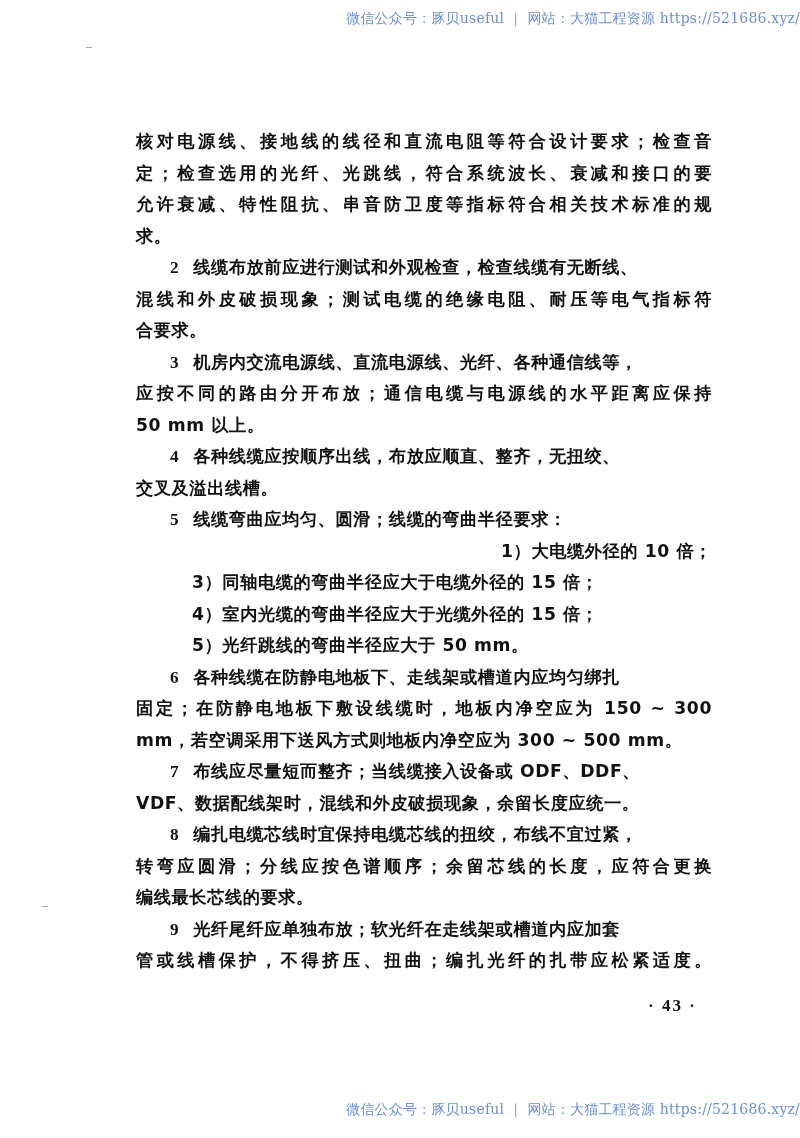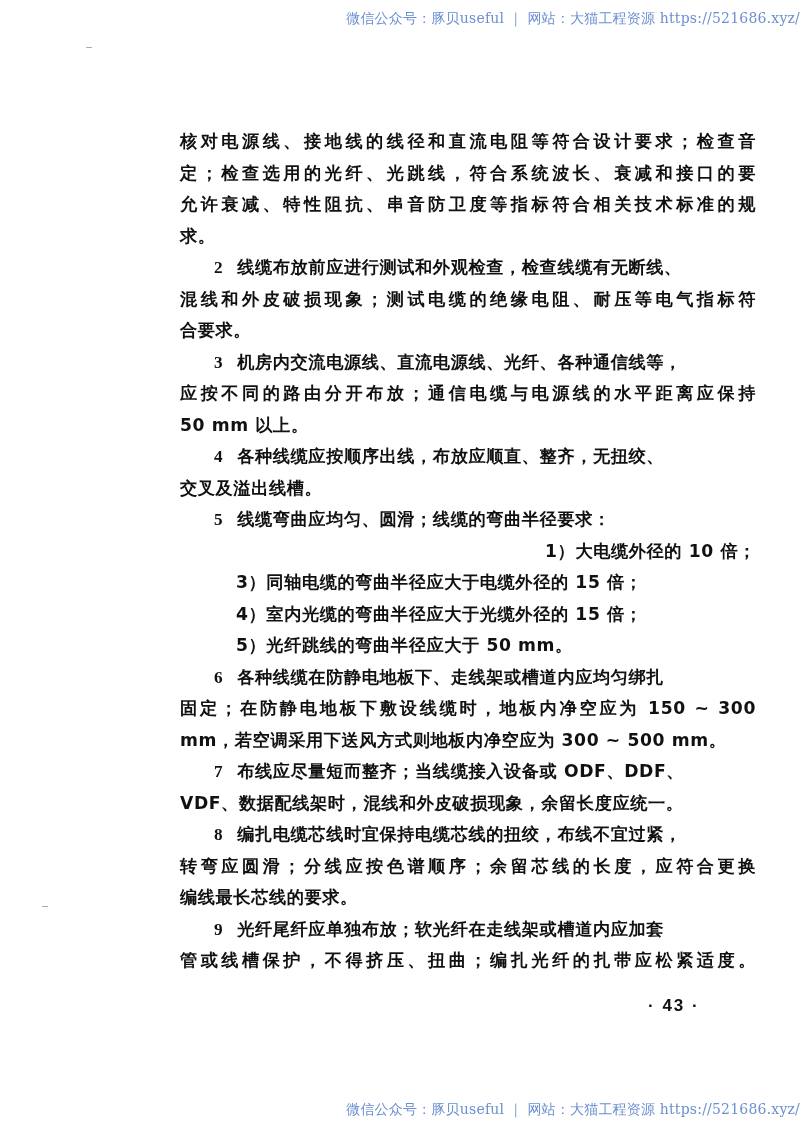--- a/index.html
+++ b/index.html
@@ -11,35 +11,35 @@
       position: absolute; left: 0; width: 800px; text-align: right;
       font-size: 14px; color: #6b8fd0; letter-spacing: 0.2px;
       font-family: "DejaVu Serif", serif;
     }
     .watermark.top { top: 10px; }
     .watermark.bottom { top: 1101px; }
     .margin-mark {
       position: absolute; width: 6px; height: 1px; background: #aaa;
     }
     .page {
-      position: absolute; left: 136px; top: 126px; width: 576px; margin-left: 44px;
+      position: absolute; left: 136px; top: 126px; width: 576px;
     }
     .line {
       font-size: 17.2px; line-height: 31.5px; height: 31.5px; white-space: nowrap;
       font-weight: 600; letter-spacing: 0.6px;
       font-family: "DejaVu Sans", "Liberation Sans", sans-serif;
     }
     .line.indent { padding-left: 34px; }
     .line.sub { padding-left: 56px; }
     .num { font-family: "Liberation Serif", "DejaVu Serif", serif; font-weight: 700; margin-right: 14px; }
     .just { text-align: justify; text-align-last: justify; }
     .gap-line { display: flex; justify-content: flex-end; padding-left: 56px; }
     .page-num {
       position: absolute; left: 648px; top: 996px; font-size: 17px; font-weight: 600;
-      font-family: Liberation Sans, sans-serif; letter-spacing: 2px;
+      font-family: Liberation Serif, serif; letter-spacing: 2px;
     }
   </style>
 </head>
 <body>
 
 <div class="watermark top">微信公众号：豚贝useful ｜ 网站：大猫工程资源 https://521686.xyz/</div>
 <div class="margin-mark" style="left:86px;top:47px;"></div>
 <div class="margin-mark" style="left:42px;top:906px;"></div>
 
 <div class="page">

